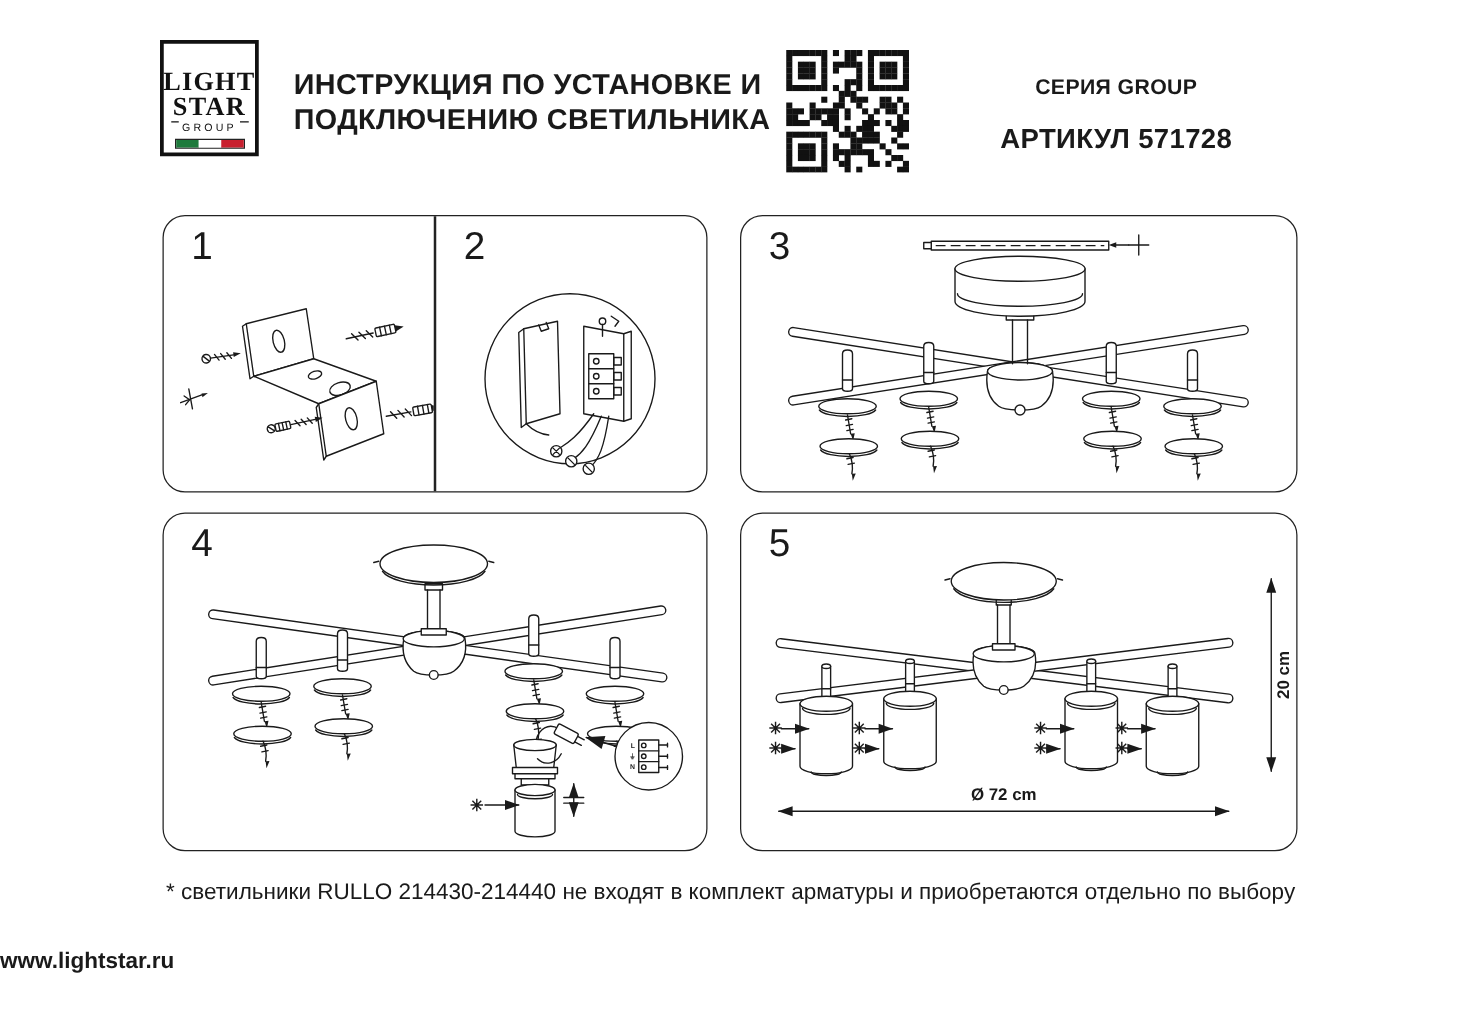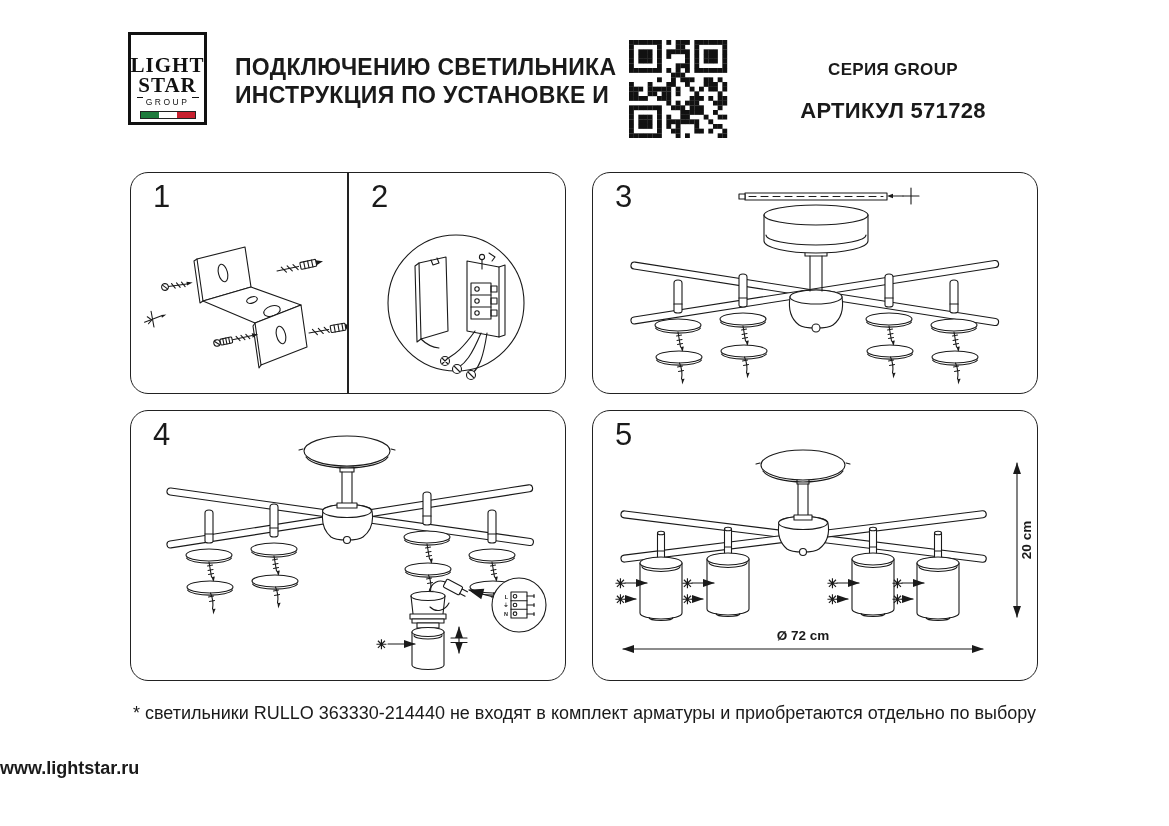--- a/index.html
+++ b/index.html
@@ -103,22 +103,22 @@
       <div class="rule"></div>
     </div>
     <div class="flag">
       <div style="background: rgb(30, 122, 60);"></div>
         <div style="background: rgb(255, 255, 255);"></div>
         <div style="background: rgb(200, 32, 47);"></div>
     </div>
   </div>
 
   <div class="title">
+    <div>ИНСТРУКЦИЯ ПО УСТАНОВКЕ И</div>
     <div>ПОДКЛЮЧЕНИЮ СВЕТИЛЬНИКА</div>
-    <div>ИНСТРУКЦИЯ ПО УСТАНОВКЕ И</div>
   </div>
 
   <div class="qr">
     <svg id="qr-svg" width="100" height="98" viewBox="0 0 100 100">
         <rect x="0.00" y="0.00" width="4.96" height="4.96"></rect>
         <rect x="4.76" y="0.00" width="4.96" height="4.96"></rect>
         <rect x="9.52" y="0.00" width="4.96" height="4.96"></rect>
         <rect x="14.29" y="0.00" width="4.96" height="4.96"></rect>
         <rect x="19.05" y="0.00" width="4.96" height="4.96"></rect>
         <rect x="23.81" y="0.00" width="4.96" height="4.96"></rect>
@@ -602,15 +602,15 @@
         <line x1="424" y1="52" x2="424" y2="206" marker-start="url(#ah)" marker-end="url(#ah)"></line>
         <text class="dim" text-anchor="middle" transform="translate(438,129) rotate(-90)">20 cm</text>
       </g>
       <g>
         <line x1="30" y1="238" x2="390" y2="238" marker-start="url(#ah)" marker-end="url(#ah)"></line>
         <text class="dim" x="210" y="229" text-anchor="middle">Ø 72 cm</text>
       </g>
     </svg>
   </div>
 
-  <div class="footnote">* светильники RULLO 363330-214440 не входят в комплект арматуры и приобретаются отдельно по выбору</div>
+  <div class="footnote">* светильники RULLO 214430-214440 не входят в комплект арматуры и приобретаются отдельно по выбору</div>
   <div class="website">www.lightstar.ru</div>
 </div>
 
 </body></html>

